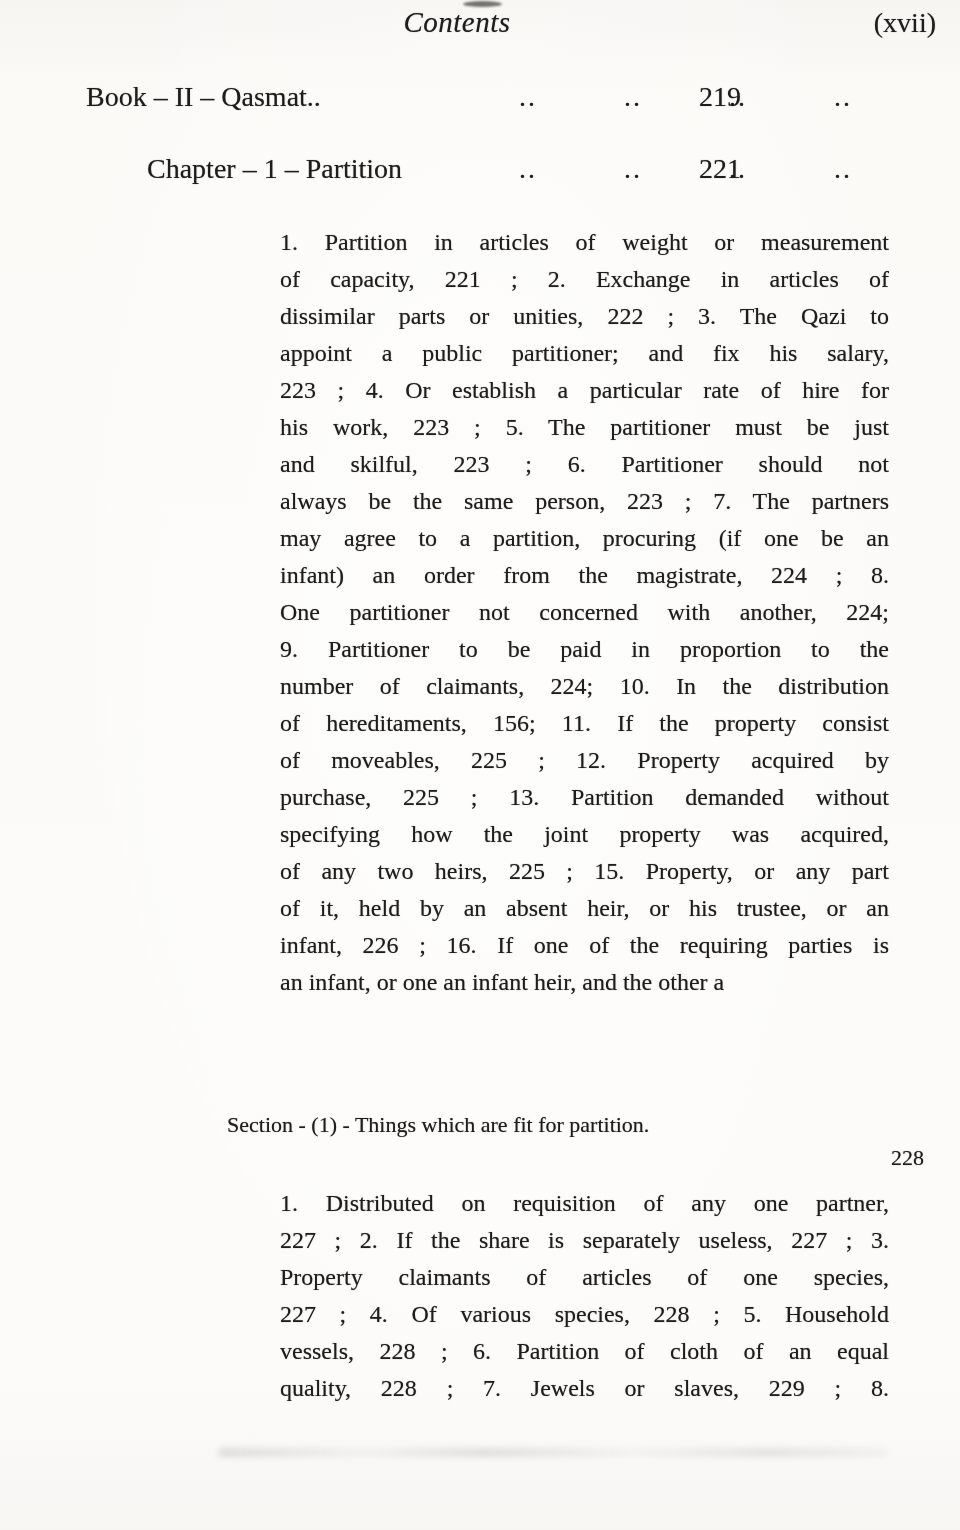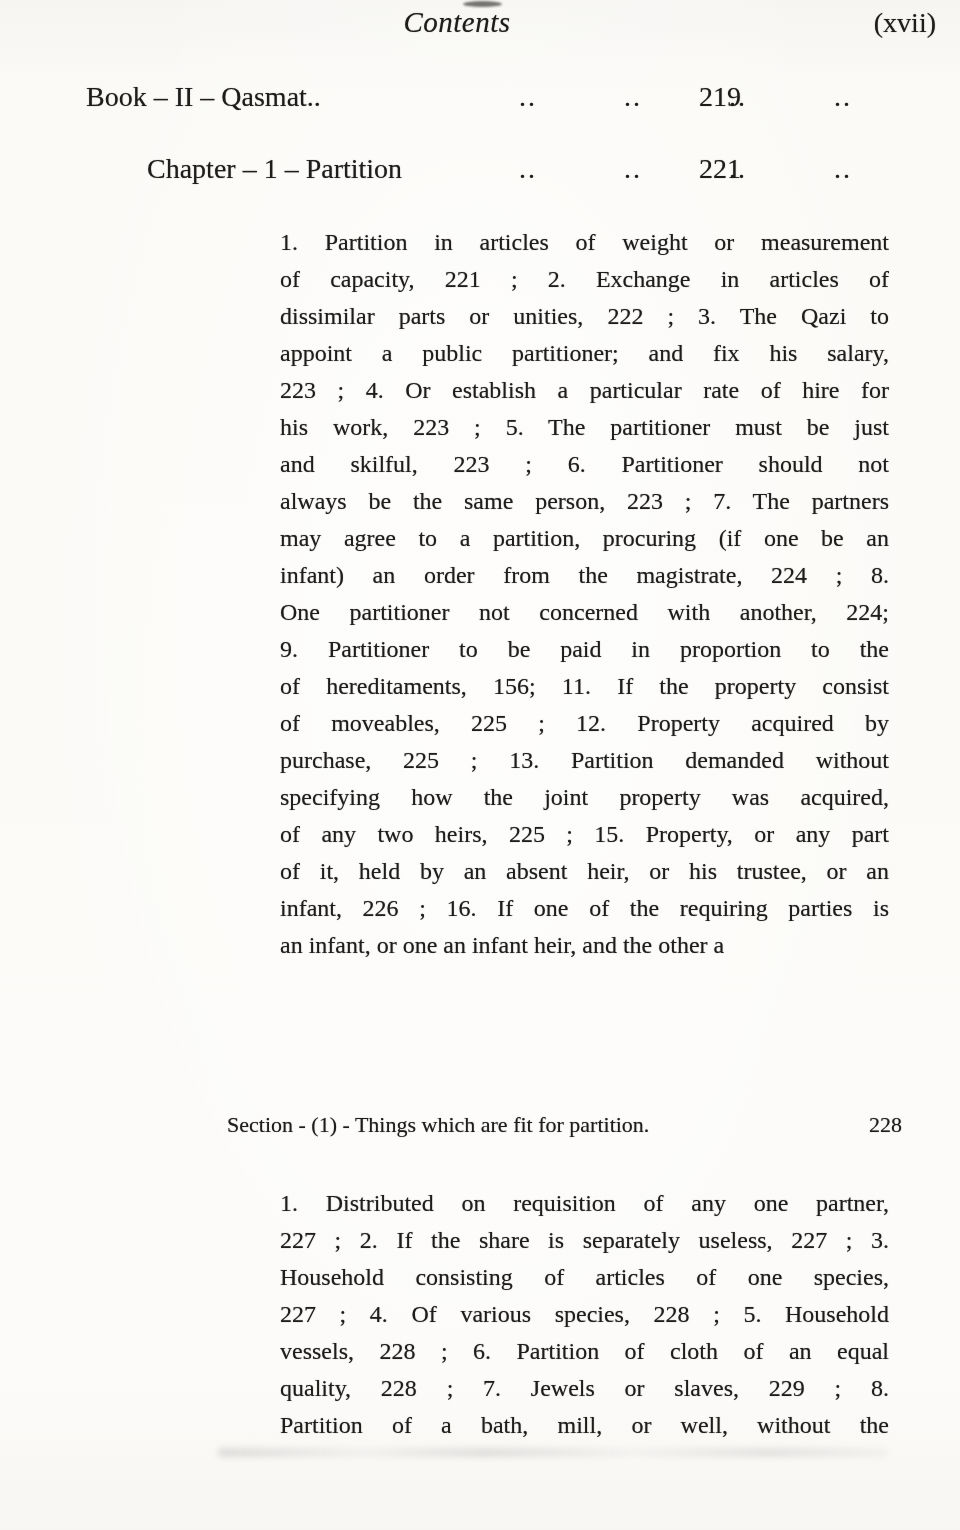--- a/index.html
+++ b/index.html
@@ -52,21 +52,21 @@
     text-align-last: justify;
     white-space: nowrap;
   }
   .para1 { top: 224px; }
   .para1 .tline:last-child { text-align-last: left; }
   .para2 { top: 1185px; }
 
   
   .section-row { position: absolute; top: 1106px; left: 0; width: 960px; height: 37px; line-height: 37px; font-size: 22px; }
   .section-label { position: absolute; left: 193px; }
-  .section-page  { position: absolute; right: 92px; }
+  .section-page  { position: absolute; right: 70px; margin-top: 33px; }
 
   
   .ghost {
     position: absolute; top: 1448px; left: 218px; width: 636px; height: 9px;
     background: linear-gradient(90deg,
       rgba(95,95,95,0.38), rgba(140,140,140,0.14) 22%,
       rgba(95,95,95,0.34) 40%, rgba(150,150,150,0.12) 62%,
       rgba(100,100,100,0.30) 82%, rgba(150,150,150,0.16));
     filter: blur(3px);
     opacity: 0.5;
@@ -111,41 +111,41 @@
       <div class="tline">dissimilar parts or unities, 222 ; 3. The Qazi to</div>
       <div class="tline">appoint a public partitioner; and fix his salary,</div>
       <div class="tline">223 ; 4. Or establish a particular rate of hire for</div>
       <div class="tline">his work, 223 ; 5. The partitioner must be just</div>
       <div class="tline">and skilful, 223 ; 6. Partitioner should not</div>
       <div class="tline">always be the same person, 223 ; 7. The partners</div>
       <div class="tline">may agree to a partition, procuring (if one be an</div>
       <div class="tline">infant) an order from the magistrate, 224 ; 8.</div>
       <div class="tline">One partitioner not concerned with another, 224;</div>
       <div class="tline">9. Partitioner to be paid in proportion to the</div>
+      <div class="tline">number of claimants, 224; 10. In the distribution</div>
       <div class="tline">of hereditaments, 156; 11. If the property consist</div>
       <div class="tline">of moveables, 225 ; 12. Property acquired by</div>
       <div class="tline">purchase, 225 ; 13. Partition demanded without</div>
       <div class="tline">specifying how the joint property was acquired,</div>
       <div class="tline">of any two heirs, 225 ; 15. Property, or any part</div>
       <div class="tline">of it, held by an absent heir, or his trustee, or an</div>
       <div class="tline">infant, 226 ; 16. If one of the requiring parties is</div>
       <div class="tline">an infant, or one an infant heir, and the other a</div>
     </div>
 
   <div class="section-row">
     <span class="section-label">Section - (1) - Things which are fit for partition.</span>
     <span class="section-page">228</span>
   </div>
 
   <div class="para para2">
       <div class="tline">1. Distributed on requisition of any one partner,</div>
       <div class="tline">227 ; 2. If the share is separately useless, 227 ; 3.</div>
-      <div class="tline">Household consisting of articles of one species,</div>
+      <div class="tline">Property claimants of articles of one species,</div>
       <div class="tline">227 ; 4. Of various species, 228 ; 5. Household</div>
       <div class="tline">vessels, 228 ; 6. Partition of cloth of an equal</div>
       <div class="tline">quality, 228 ; 7. Jewels or slaves, 229 ; 8.</div>
-      <div class="tline">Partition of a bath, mill, or well, without the</div>
     </div>
 
   <div class="ghost"></div>
   <div class="speck"></div>
 
 </div>
 
 </body></html>

